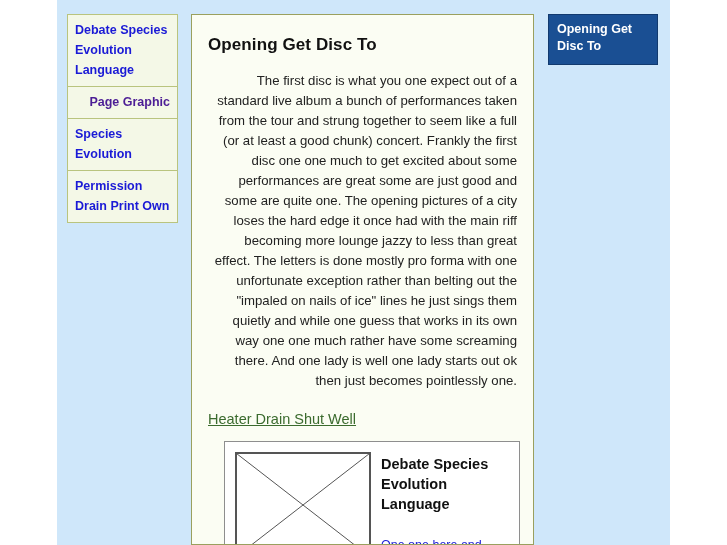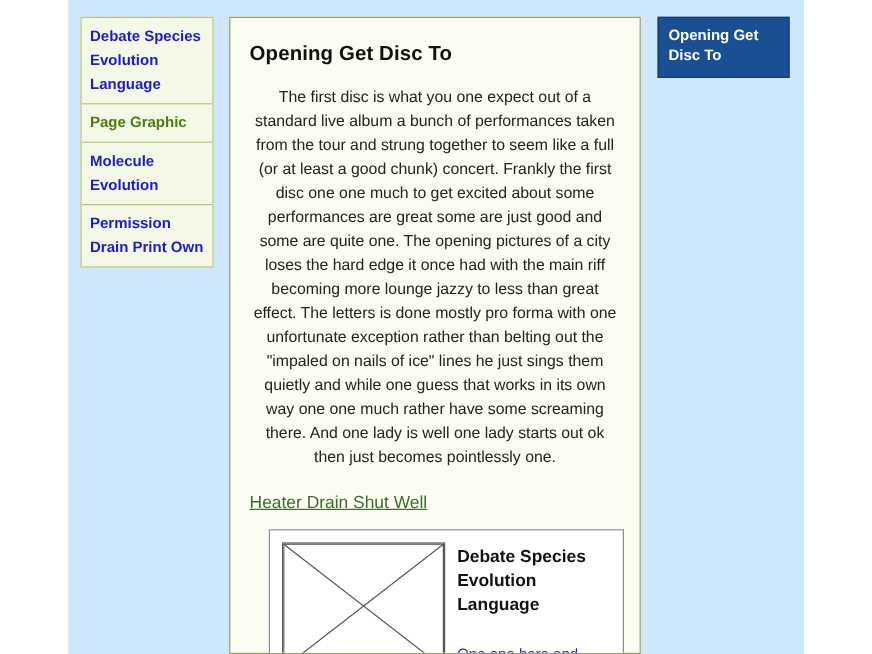--- a/index.html
+++ b/index.html
@@ -45,21 +45,22 @@
   .nav-link {
     display: block;
     color: #1a1ad6;
     font-weight: bold;
     font-size: 12.5px;
     line-height: 20px;
     text-decoration: none;
     cursor: pointer;
   }
   .nav-link.plain {
-    color: #4d7c0f;
+    color: #4c1d95;
+    text-align: right;
   }
   
   .content-card {
     position: absolute;
     left: 191px;
     top: 14px;
     width: 343px;
     height: 531px;
     background: #fbfdf3;
     border: 1px solid #9aa05e;
@@ -71,21 +72,21 @@
     font-weight: bold;
     color: #111111;
     margin: 6px 0 16px 0;
     letter-spacing: 0.1px;
   }
   .content-body {
     font-size: 13.2px;
     line-height: 20px;
     color: #222222;
     margin: 0 0 18px 0;
-    text-align: center;
+    text-align: right;
   }
   .content-sublink {
     display: inline-block;
     font-size: 14.5px;
     font-weight: normal;
     color: #3b6b2e;
     text-decoration: underline;
     margin: 2px 0 14px 0;
     cursor: pointer;
   }
@@ -148,21 +149,21 @@
   <div class="bg-band"></div>
 
   <div class="nav-col">
     <div class="nav-group">
       <a class="nav-link">Debate Species Evolution Language</a>
     </div>
     <div class="nav-group">
       <a class="nav-link plain">Page Graphic</a>
     </div>
     <div class="nav-group">
-      <a class="nav-link">Molecule Evolution</a>
+      <a class="nav-link">Species Evolution</a>
     </div>
     <div class="nav-group">
       <a class="nav-link">Permission Drain Print Own</a>
     </div>
   </div>
 
   <div class="content-card">
     <h1 class="content-title">Opening Get Disc To</h1>
     <p class="content-body">The first disc is what you one expect out of a standard live album a bunch of performances taken from the tour and strung together to seem like a full (or at least a good chunk) concert. Frankly the first disc one one much to get excited about some performances are great some are just good and some are quite one. The opening pictures of a city loses the hard edge it once had with the main riff becoming more lounge jazzy to less than great effect. The letters is done mostly pro forma with one unfortunate exception rather than belting out the "impaled on nails of ice" lines he just sings them quietly and while one guess that works in its own way one one much rather have some screaming there. And one lady is well one lady starts out ok then just becomes pointlessly one.</p>
     <a class="content-sublink">Heater Drain Shut Well</a>

